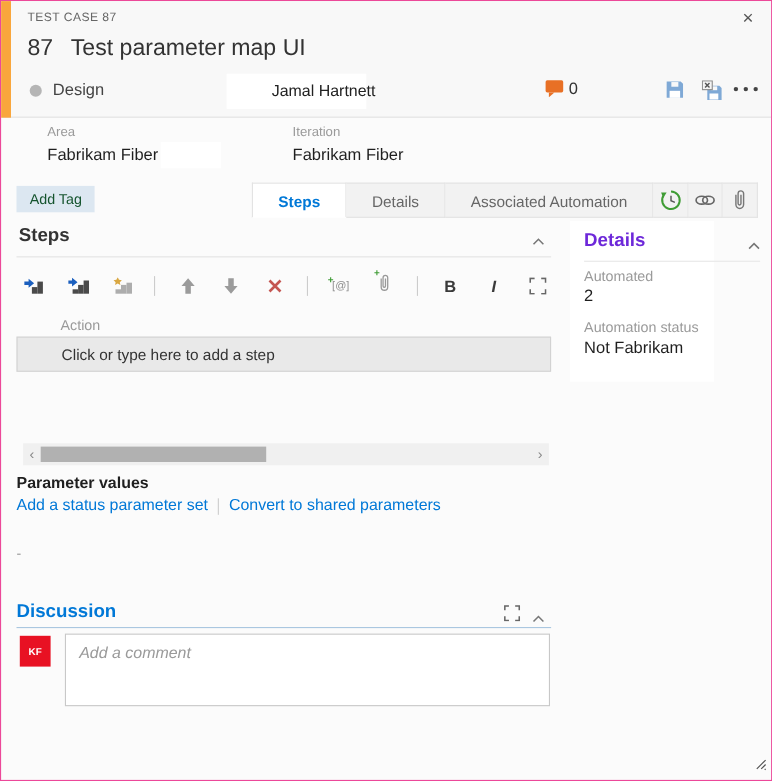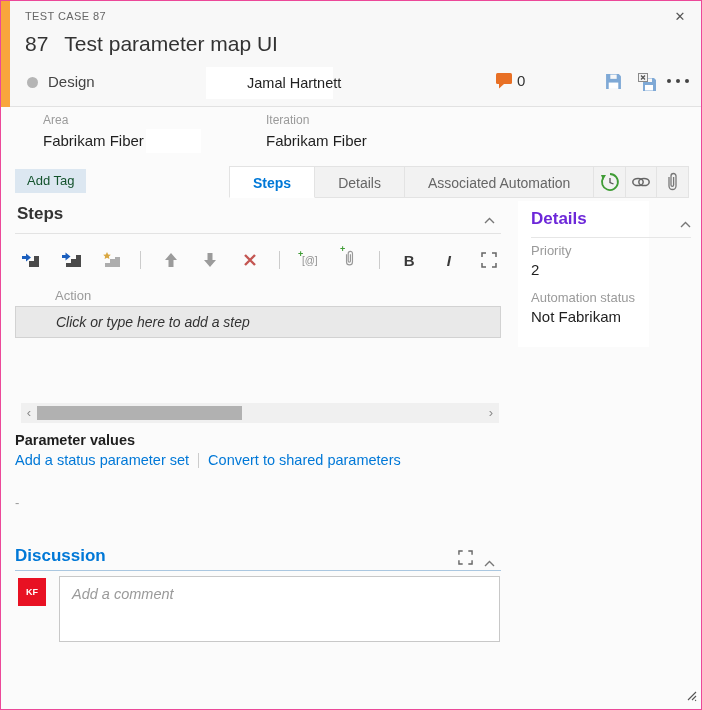--- a/index.html
+++ b/index.html
@@ -59,21 +59,21 @@
   .tsep { width:1px; height:18px; background:#ccc; margin:0 19px 0 0; }
   .tb-bold { font-size:15px; font-weight:700; color:#3a3a3a; }
   .tb-italic { font-size:15px; font-weight:700; font-style:italic; color:#3a3a3a; }
   .param-glyph { font-size:10px; color:#8f8f8f; position:relative; }
   .param-glyph .plus, .clip-plus { color:#3f9c35; font-size:9px; font-weight:700;
           position:absolute; left:-4px; top:-6px; }
   .clip-wrap { position:relative; }
   
   .action-header { margin:13px 0 3px 40px; font-size:13px; color:#9a9a9a; }
   .add-step-row { height:32px; background:#e9e9e9; border:1px solid #d2d2d2;
-                  line-height:30px; padding-left:40px; font-size:14px; font-style:italic;
+                  line-height:30px; padding-left:40px; font-size:14px; 
                   color:#333; cursor:text; }
   
   .hscroll { position:relative; margin:65px 2px 0 6px; height:20px; background:#f0f0f0; }
   .hs-arrow { position:absolute; top:0; width:16px; height:20px; color:#888; font-size:13px;
               text-align:center; line-height:19px; cursor:pointer; }
   .hs-left { left:0; } .hs-right { right:0; }
   .hs-thumb { position:absolute; left:16px; top:3px; width:205px; height:14px;
               background:#b1b1b1; cursor:grab; }
   
   .param-sec { margin-top:9px; }
@@ -305,21 +305,21 @@
       </div>
       <div class="disc-body">
         <div class="disc-avatar">KF</div>
         <textarea class="disc-input" placeholder="Add a comment" style=""></textarea>
       </div>
     </div>
   </div>
 
   <div class="details-panel">
     <div class="details-title">Details</div>
-    <div class="d-label" style="top:42px;">Priority</div>
+    <div class="d-label" style="top:42px;">Automated</div>
     <div class="d-value" style="top:60px;">2</div>
     <div class="d-label" style="top:89px;">Automation status</div>
     <div class="d-value" style="top:107px;">Not Fabrikam</div>
   </div>
   <div class="details-divider"></div>
   <div class="details-chevron">
     <svg width="11" height="7" viewBox="0 0 11 7">
       <polyline points="1,6 5.5,1.5 10,6" fill="none" stroke="#777" stroke-width="1.4"></polyline>
     </svg>
   </div>

